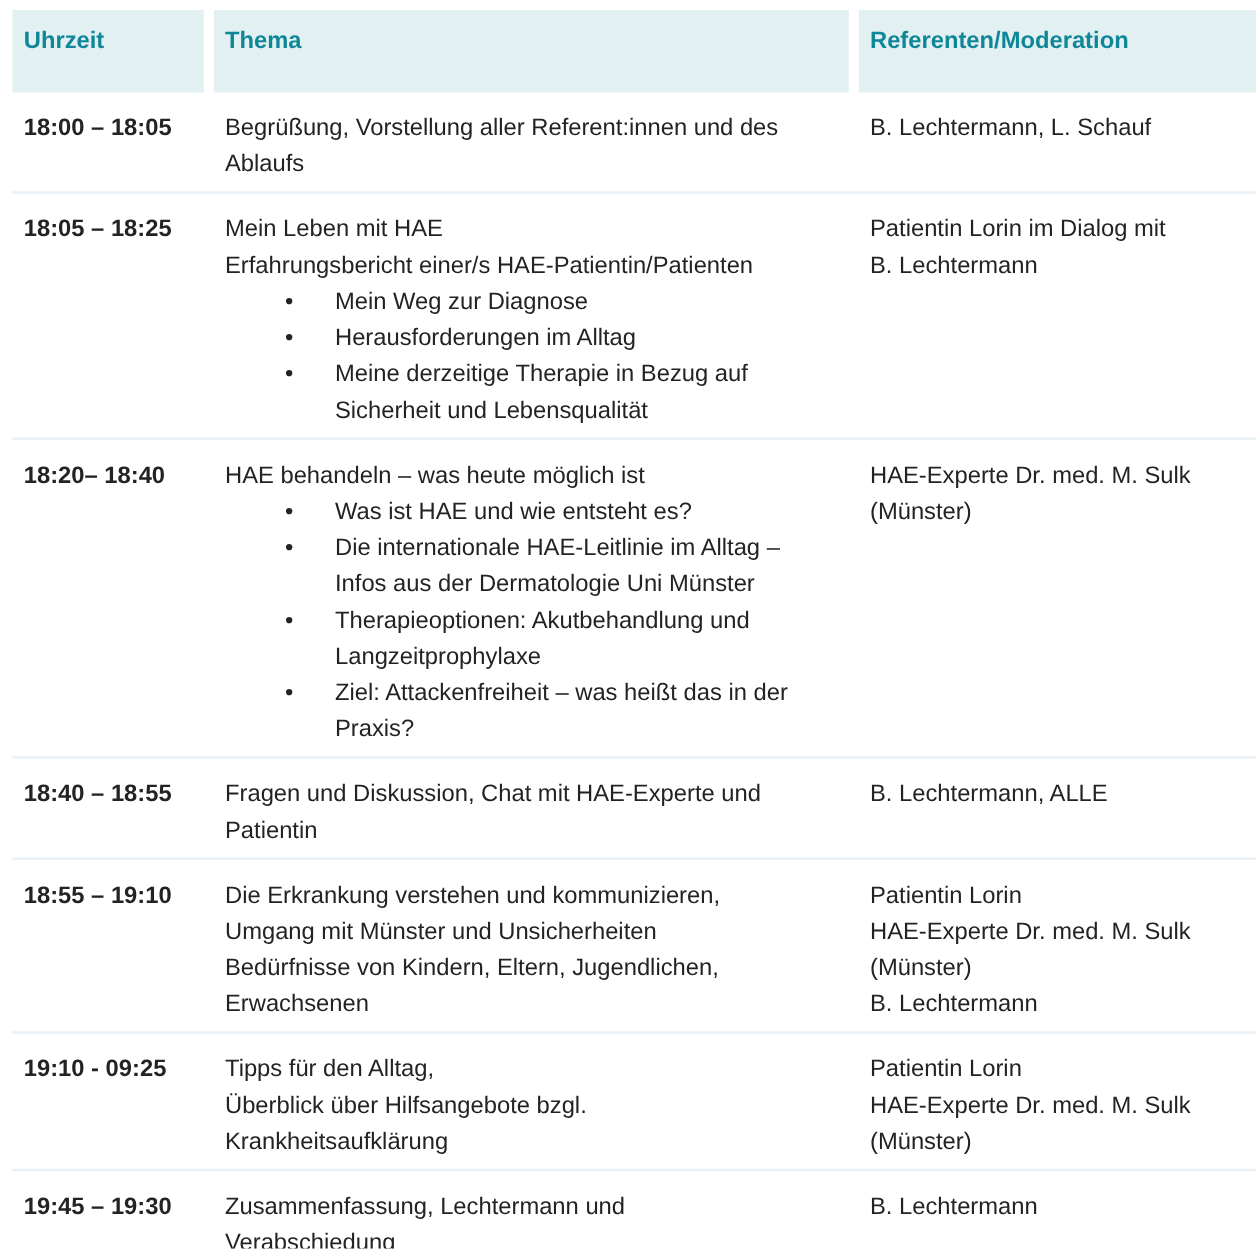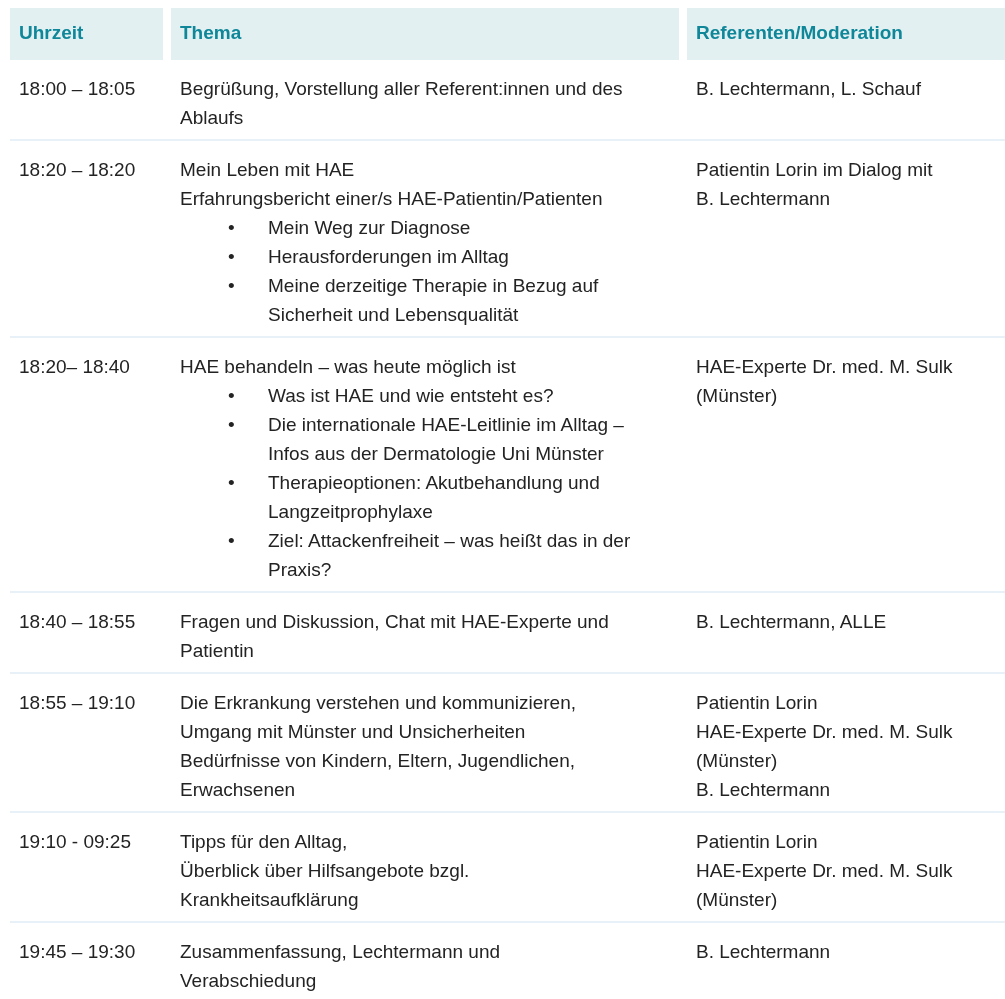--- a/index.html
+++ b/index.html
@@ -23,34 +23,35 @@
     grid-template-columns: 153px 508px 318px;
     column-gap: 8px;
   }
   
   .header-row .cell {
     background: #e2f0f2;
     color: #0f8799;
     font-weight: bold;
     font-size: 19px;
     line-height: 50px;
-    height: 52px;
+    height: 66px;
     padding: 0 0 0 9px;
   }
   
   .body-row {
     padding: 14px 0 7px 0;
     border-bottom: 2px solid #e7f1f7;
     font-size: 19px;
     line-height: 29px;
   }
   .body-row:last-child { border-bottom: none; }
   .cell-time {
     padding-left: 9px;
     white-space: pre-line;
+    font-weight: bold;
   }
   .cell-topic { padding-left: 9px; }
   .topic-text { white-space: pre-line; }
   .cell-referent {
     padding-left: 9px;
     white-space: pre-line;
   }
   ul.bullet-list {
     list-style: none;
     margin: 0;
@@ -85,21 +86,21 @@
     <div class="cell-time">18:00 – 18:05</div>
     <div class="cell-topic">
       <div class="topic-text">Begrüßung, Vorstellung aller Referent:innen und des
 Ablaufs</div>
 
     </div>
     <div class="cell-referent">B. Lechtermann, L. Schauf</div>
   </div>
 
   <div class="grid-row body-row">
-    <div class="cell-time">18:20 – 18:20</div>
+    <div class="cell-time">18:05 – 18:25</div>
     <div class="cell-topic">
       <div class="topic-text">Mein Leben mit HAE
 Erfahrungsbericht einer/s HAE-Patientin/Patienten</div>
       <ul class="bullet-list">
               <li class="bullet-item">Mein Weg zur Diagnose</li>
               <li class="bullet-item">Herausforderungen im Alltag</li>
               <li class="bullet-item">Meine derzeitige Therapie in Bezug auf
 Sicherheit und Lebensqualität</li>
             </ul>
     </div>

